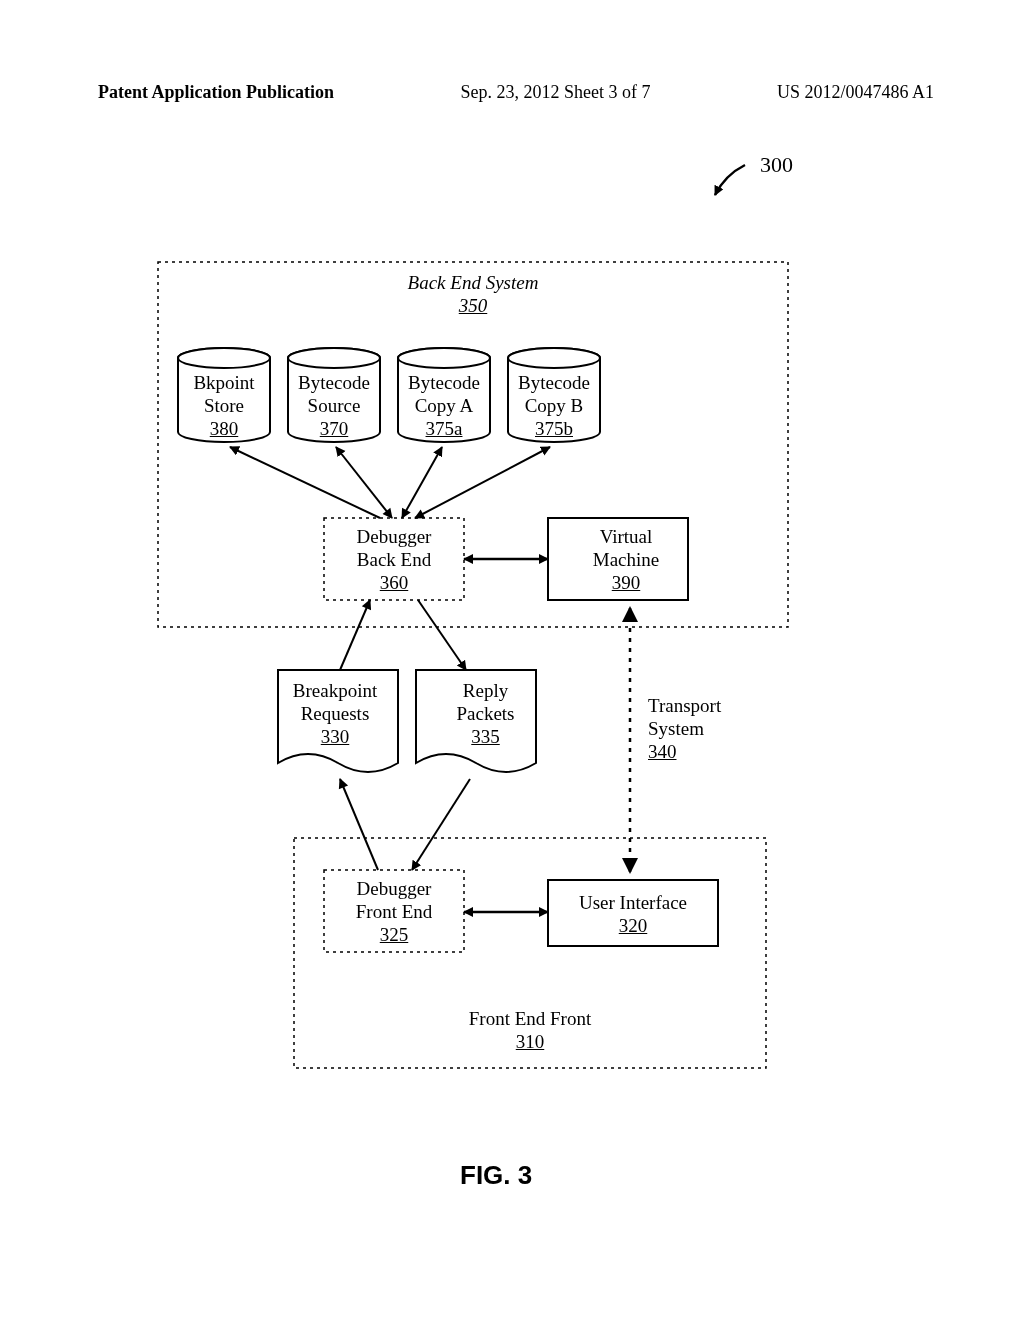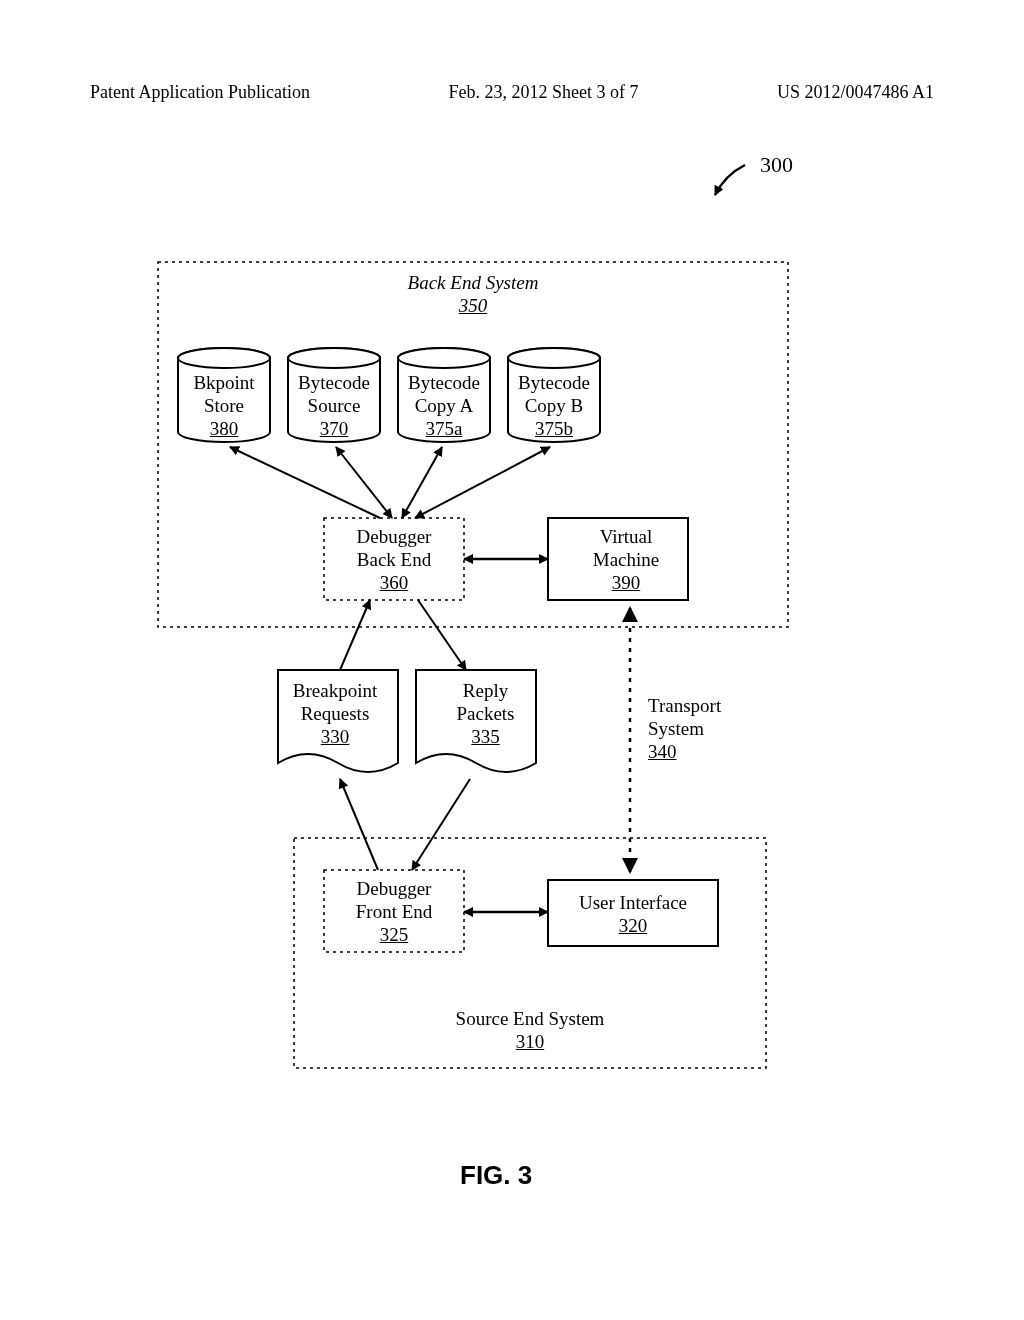--- a/index.html
+++ b/index.html
@@ -13,21 +13,21 @@
   }
   .header {
     position: absolute;
     top: 82px;
     left: 90px;
     right: 90px;
     font-size: 18px;
     display: flex;
     justify-content: space-between;
   }
-  .header-left { font-weight: normal; }
+  .header-left { font-weight: bold; margin-left: 8px; }
   .header-center { }
   .header-right { }
   .canvas {
     position: absolute;
     left: 0; top: 0;
     width: 1024px;
     height: 1320px;
   }
   .figlabel {
     position: absolute;
@@ -42,21 +42,21 @@
     text-align: center;
     line-height: 1.2;
   }
   .un { text-decoration: underline; }
 </style>
 </head>
 <body>
 
 <div class="header">
   <span class="header-left">Patent Application Publication</span>
-  <span class="header-center">Feb. 23, 2012  Sheet 3 of 7</span>
+  <span class="header-center">Sep. 23, 2012  Sheet 3 of 7</span>
   <span class="header-right">US 2012/0047486 A1</span>
 </div>
 
 <svg class="canvas" viewBox="0 0 1024 1320">
   <defs>
     <marker id="arrow" markerWidth="12" markerHeight="12" refX="9" refY="5" orient="auto" markerUnits="userSpaceOnUse">
       <path d="M0,0 L10,5 L0,10 Z" fill="#000"></path>
     </marker>
     <marker id="arrowS" markerWidth="12" markerHeight="12" refX="1" refY="5" orient="auto" markerUnits="userSpaceOnUse">
       <path d="M10,0 L0,5 L10,10 Z" fill="#000"></path>
@@ -197,17 +197,17 @@
   <div>Front End</div>
   <div class="un">325</div>
 </div>
 
 <div class="abs diag-text" style="left:548px; top:892px; width:170px;">
   <div>User Interface</div>
   <div class="un">320</div>
 </div>
 
 <div class="abs diag-text" style="left:294px; top:1008px; width:472px;">
-  <div>Source End System</div>
+  <div>Front End Front</div>
   <div class="un">310</div>
 </div>
 
 <div class="figlabel" style="left:460px; top:1160px;">FIG. 3</div>
 
 </body></html>

